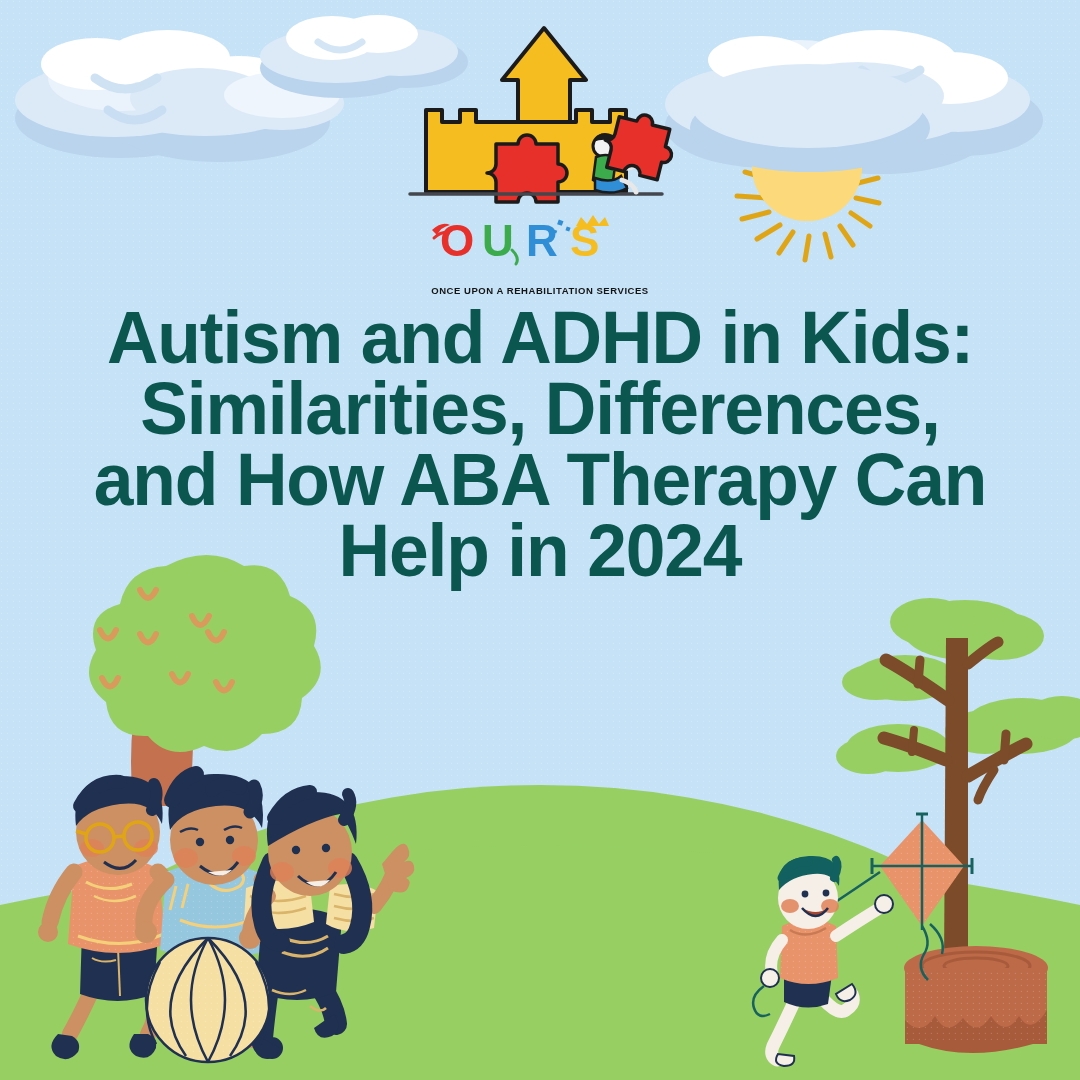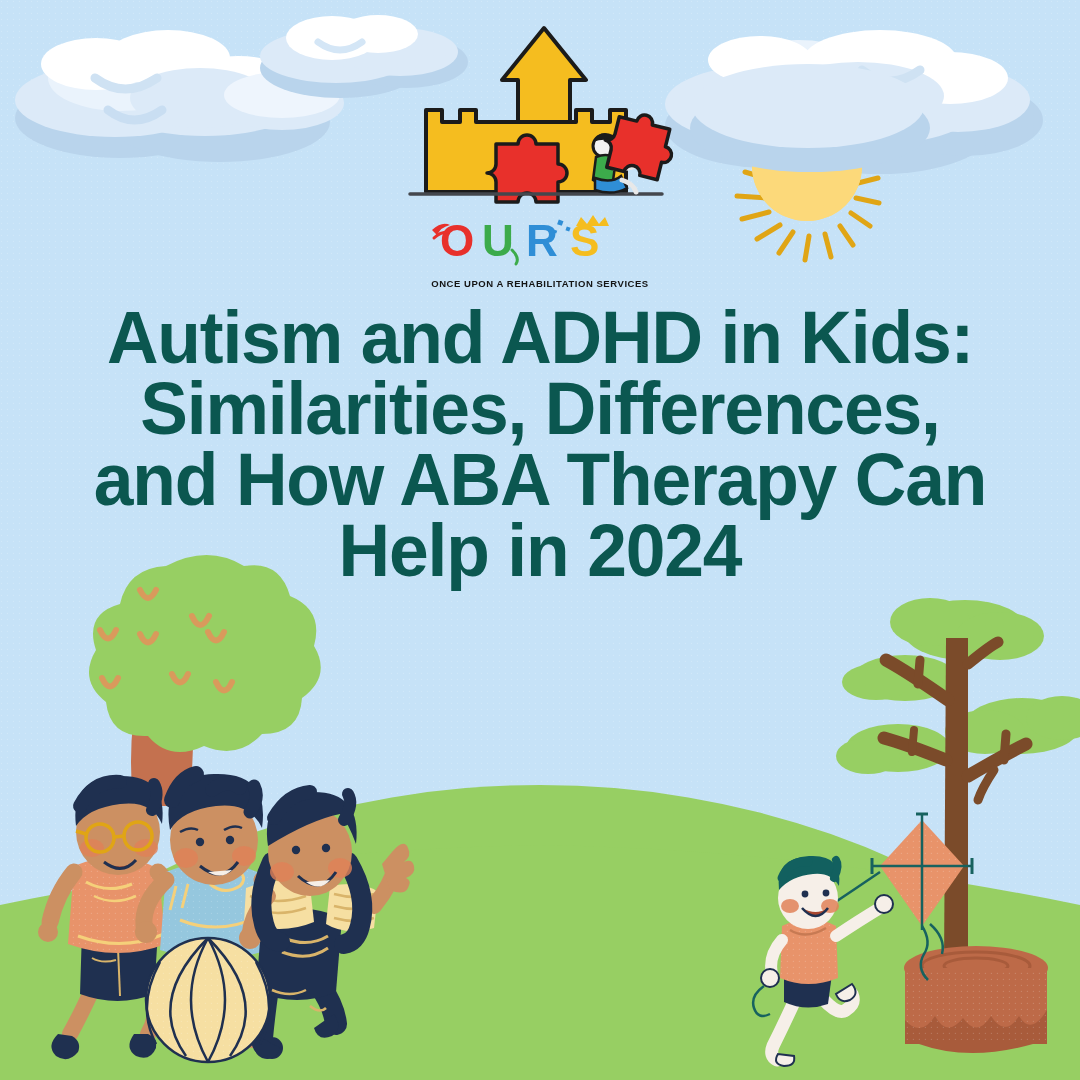--- a/index.html
+++ b/index.html
@@ -19,21 +19,21 @@
   #logo-block{
     position:absolute;left:0;top:18px;width:1080px;
     display:flex;flex-direction:column;align-items:center;
     z-index:40;
   }
   #logo-castle{width:300px;height:200px;display:block;}
   #logo-wordmark{width:220px;height:52px;display:block;margin-top:-4px;}
   #logo-tagline{
     font-family:"Liberation Sans", sans-serif;
     font-weight:bold;font-size:9.5px;letter-spacing:.55px;
-    color:#141414;margin-top:12px;white-space:nowrap;
+    color:#141414;margin-top:19px;white-space:nowrap;
   }
 
   
   #headline{
     position:absolute;left:0;top:302px;width:1080px;
     z-index:45;text-align:center;
     font-family:"Liberation Sans", sans-serif;
     font-weight:bold;
     color:#0b5750;
     font-size:74px;line-height:71px;

